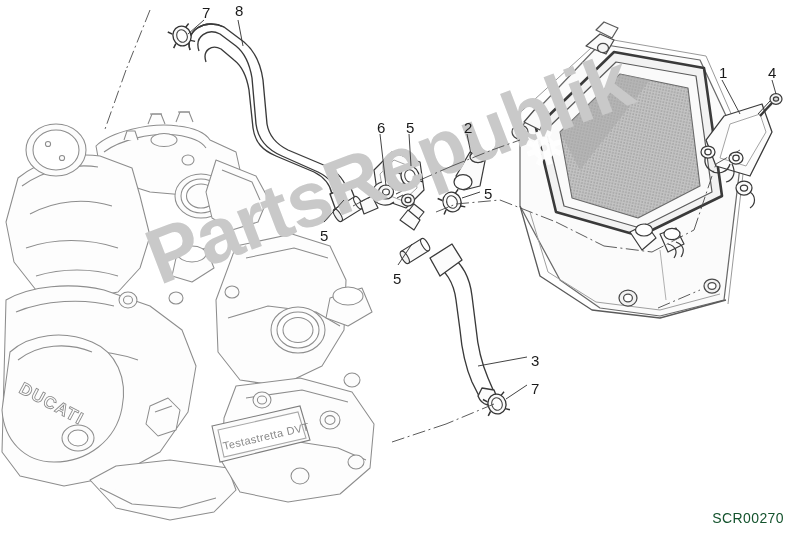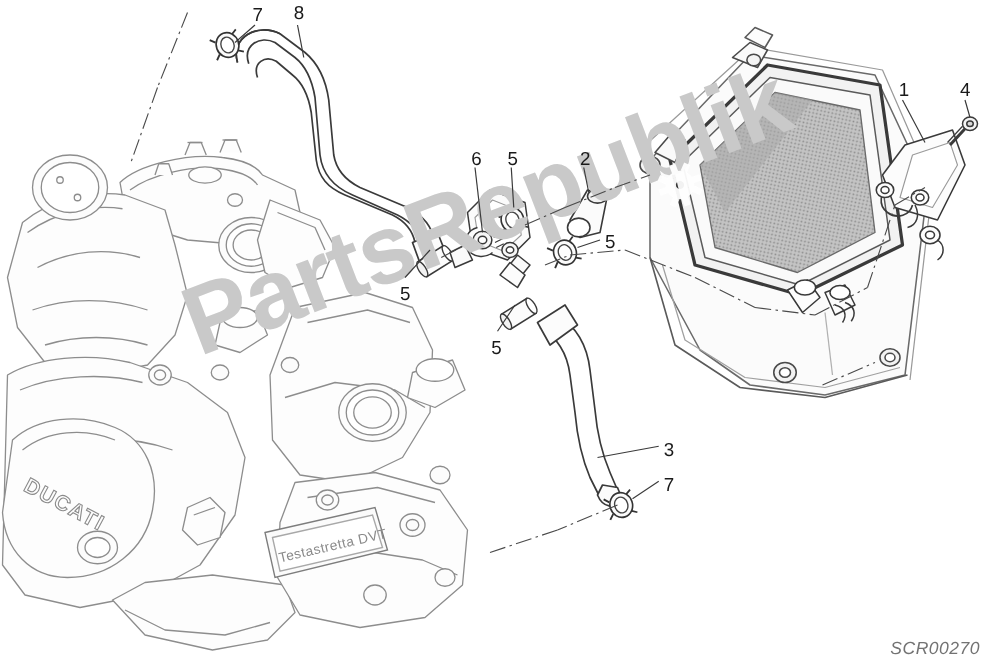--- a/index.html
+++ b/index.html
@@ -23,22 +23,22 @@
   #art-under{z-index:2;}
   #art-over{z-index:8;}
 
   
   .callout{position:absolute;z-index:12;font-size:15px;color:#1a1a1a;
            font-family:"Liberation Sans","DejaVu Sans",sans-serif;
            line-height:1;user-select:none;}
 
   
   #partcode{position:absolute;right:14px;bottom:10px;z-index:12;
-            font-size:14px;color:#737373;letter-spacing:.4px;
-            font-family:"Liberation Sans","DejaVu Sans",sans-serif;font-style:italic;}
+            font-size:14px;color:#14532d;letter-spacing:.4px;
+            font-family:"Liberation Sans","DejaVu Sans",sans-serif;}
 </style>
 </head>
 <body>
 
 <div id="stage">
 
   <div id="watermark">
     <div id="wm-text">PartsRepublik</div>
     <svg id="wm-gear" viewBox="0 0 40 40">
       <path fill="#ffffff" d="M20 12.5a7.5 7.5 0 1 0 0 15 7.5 7.5 0 0 0 0-15zm0 4.2a3.3 3.3 0 1 1 0 6.6 3.3 3.3 0 0 1 0-6.6z"></path>

